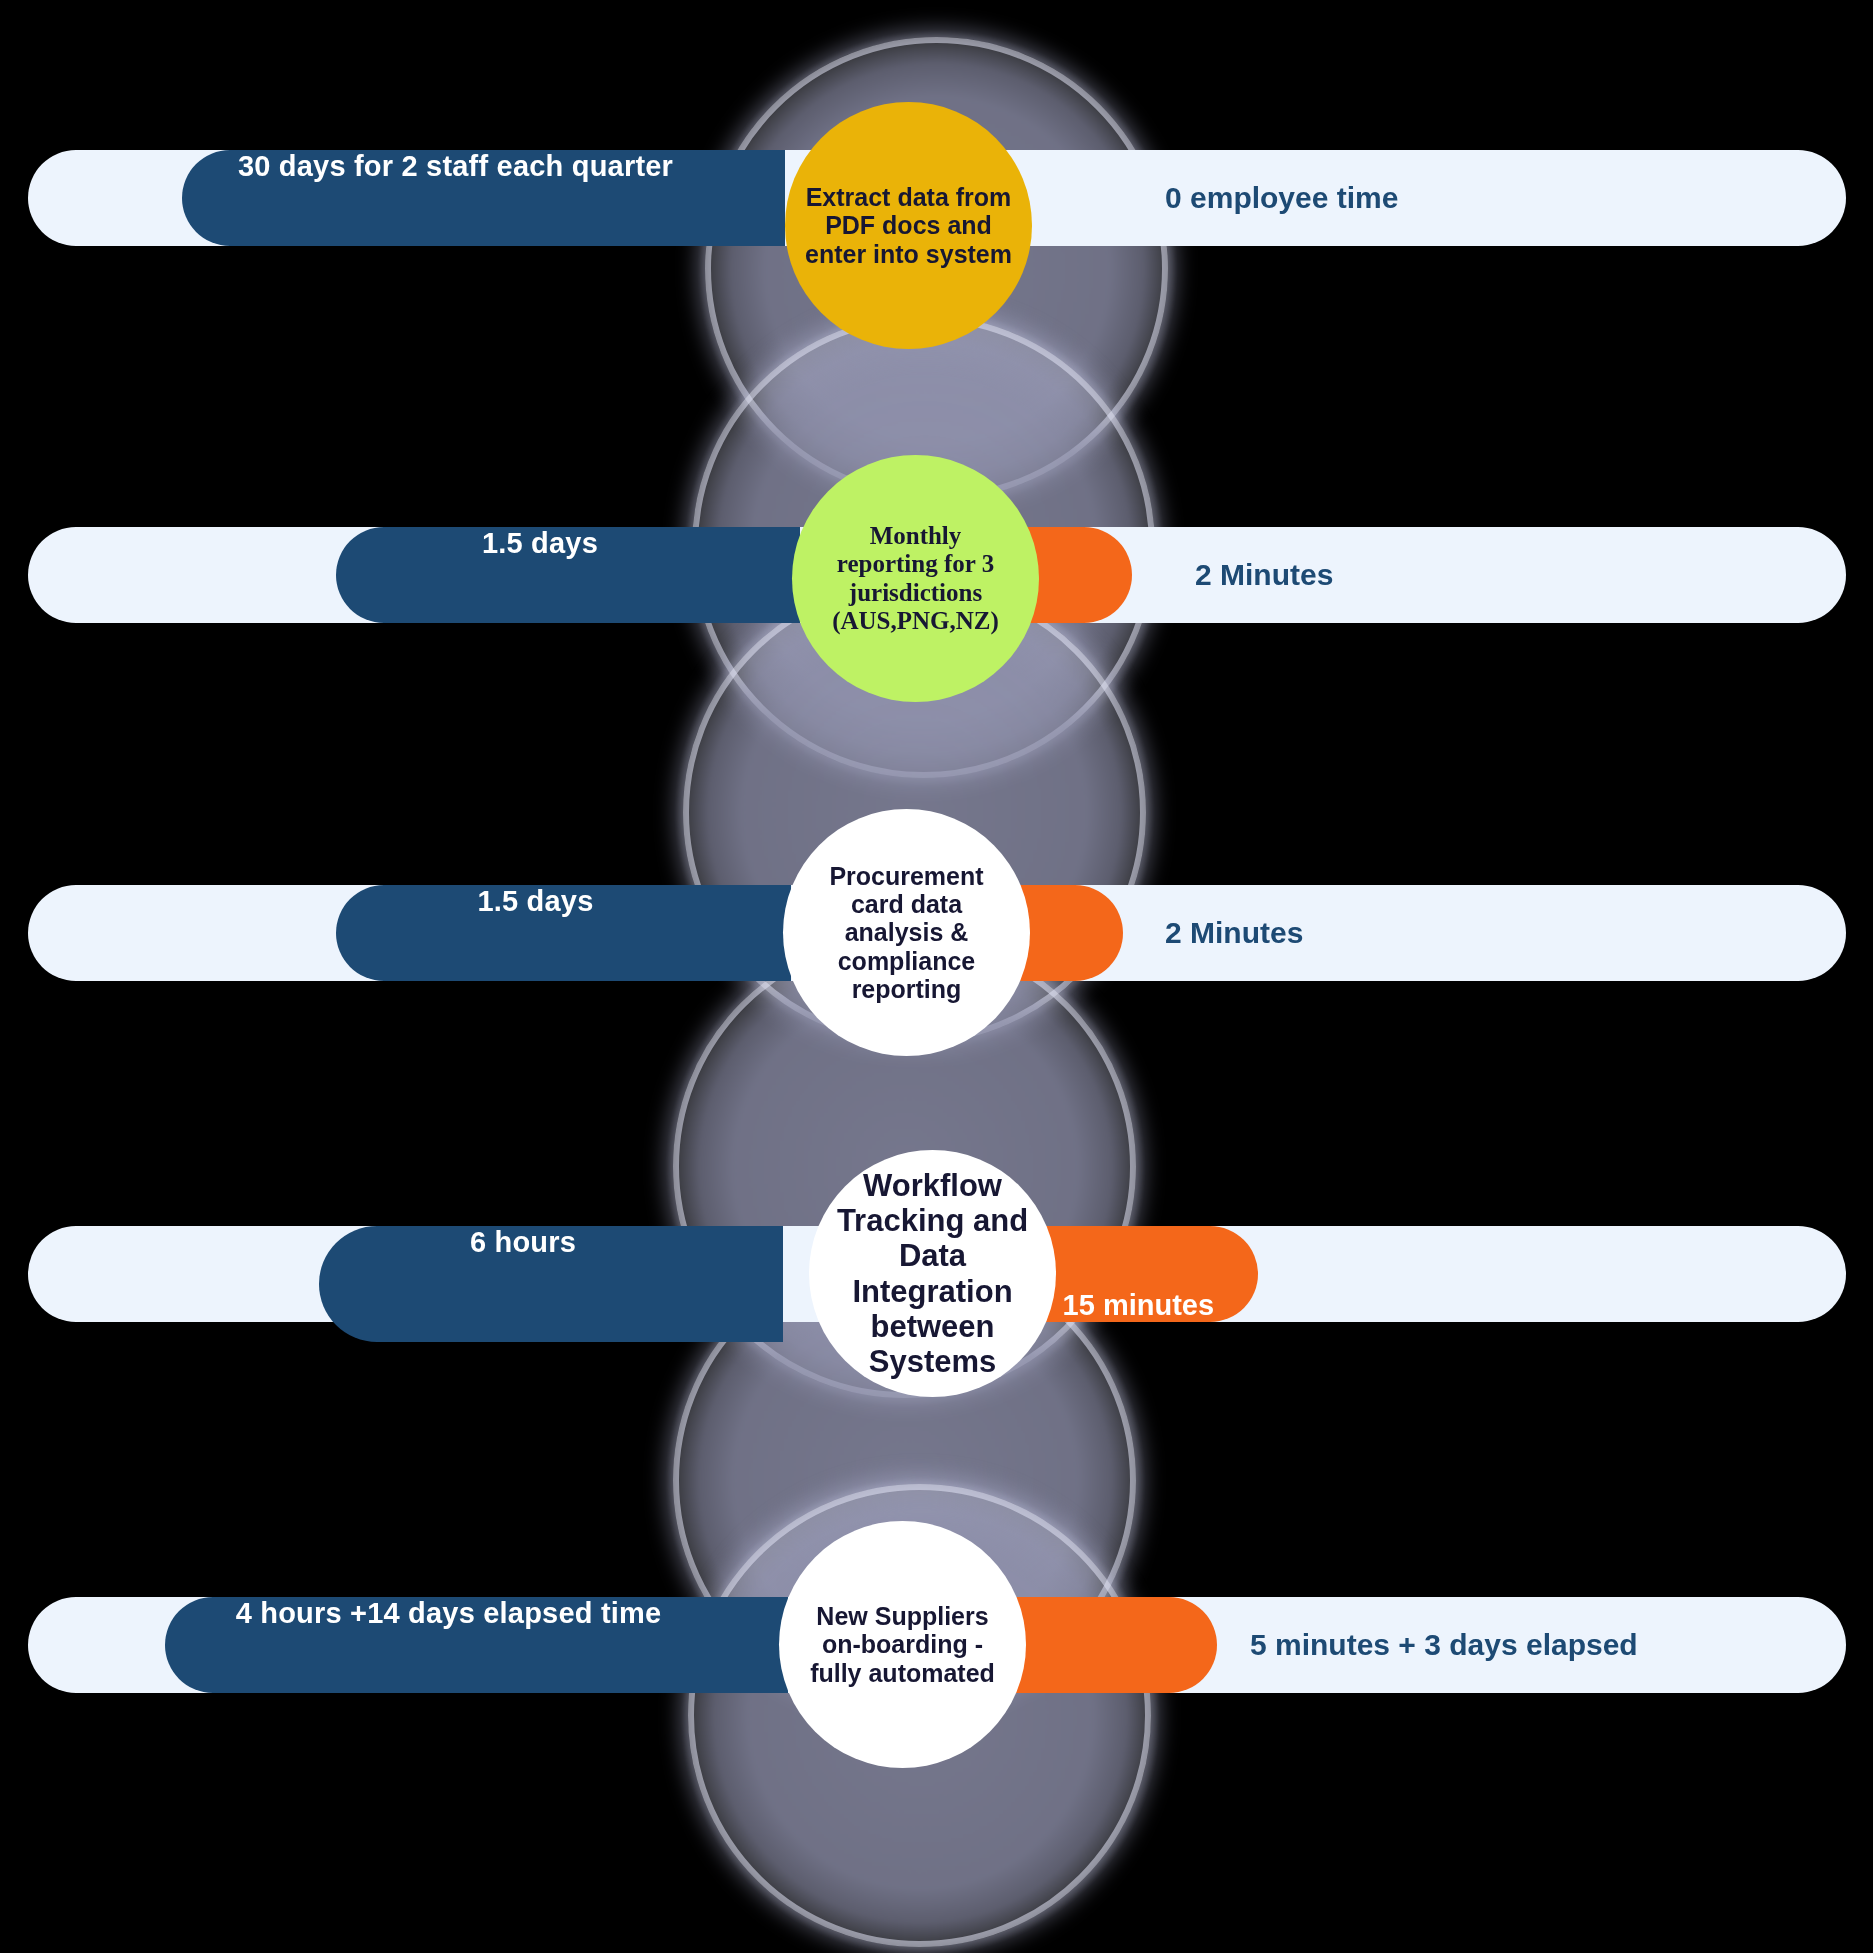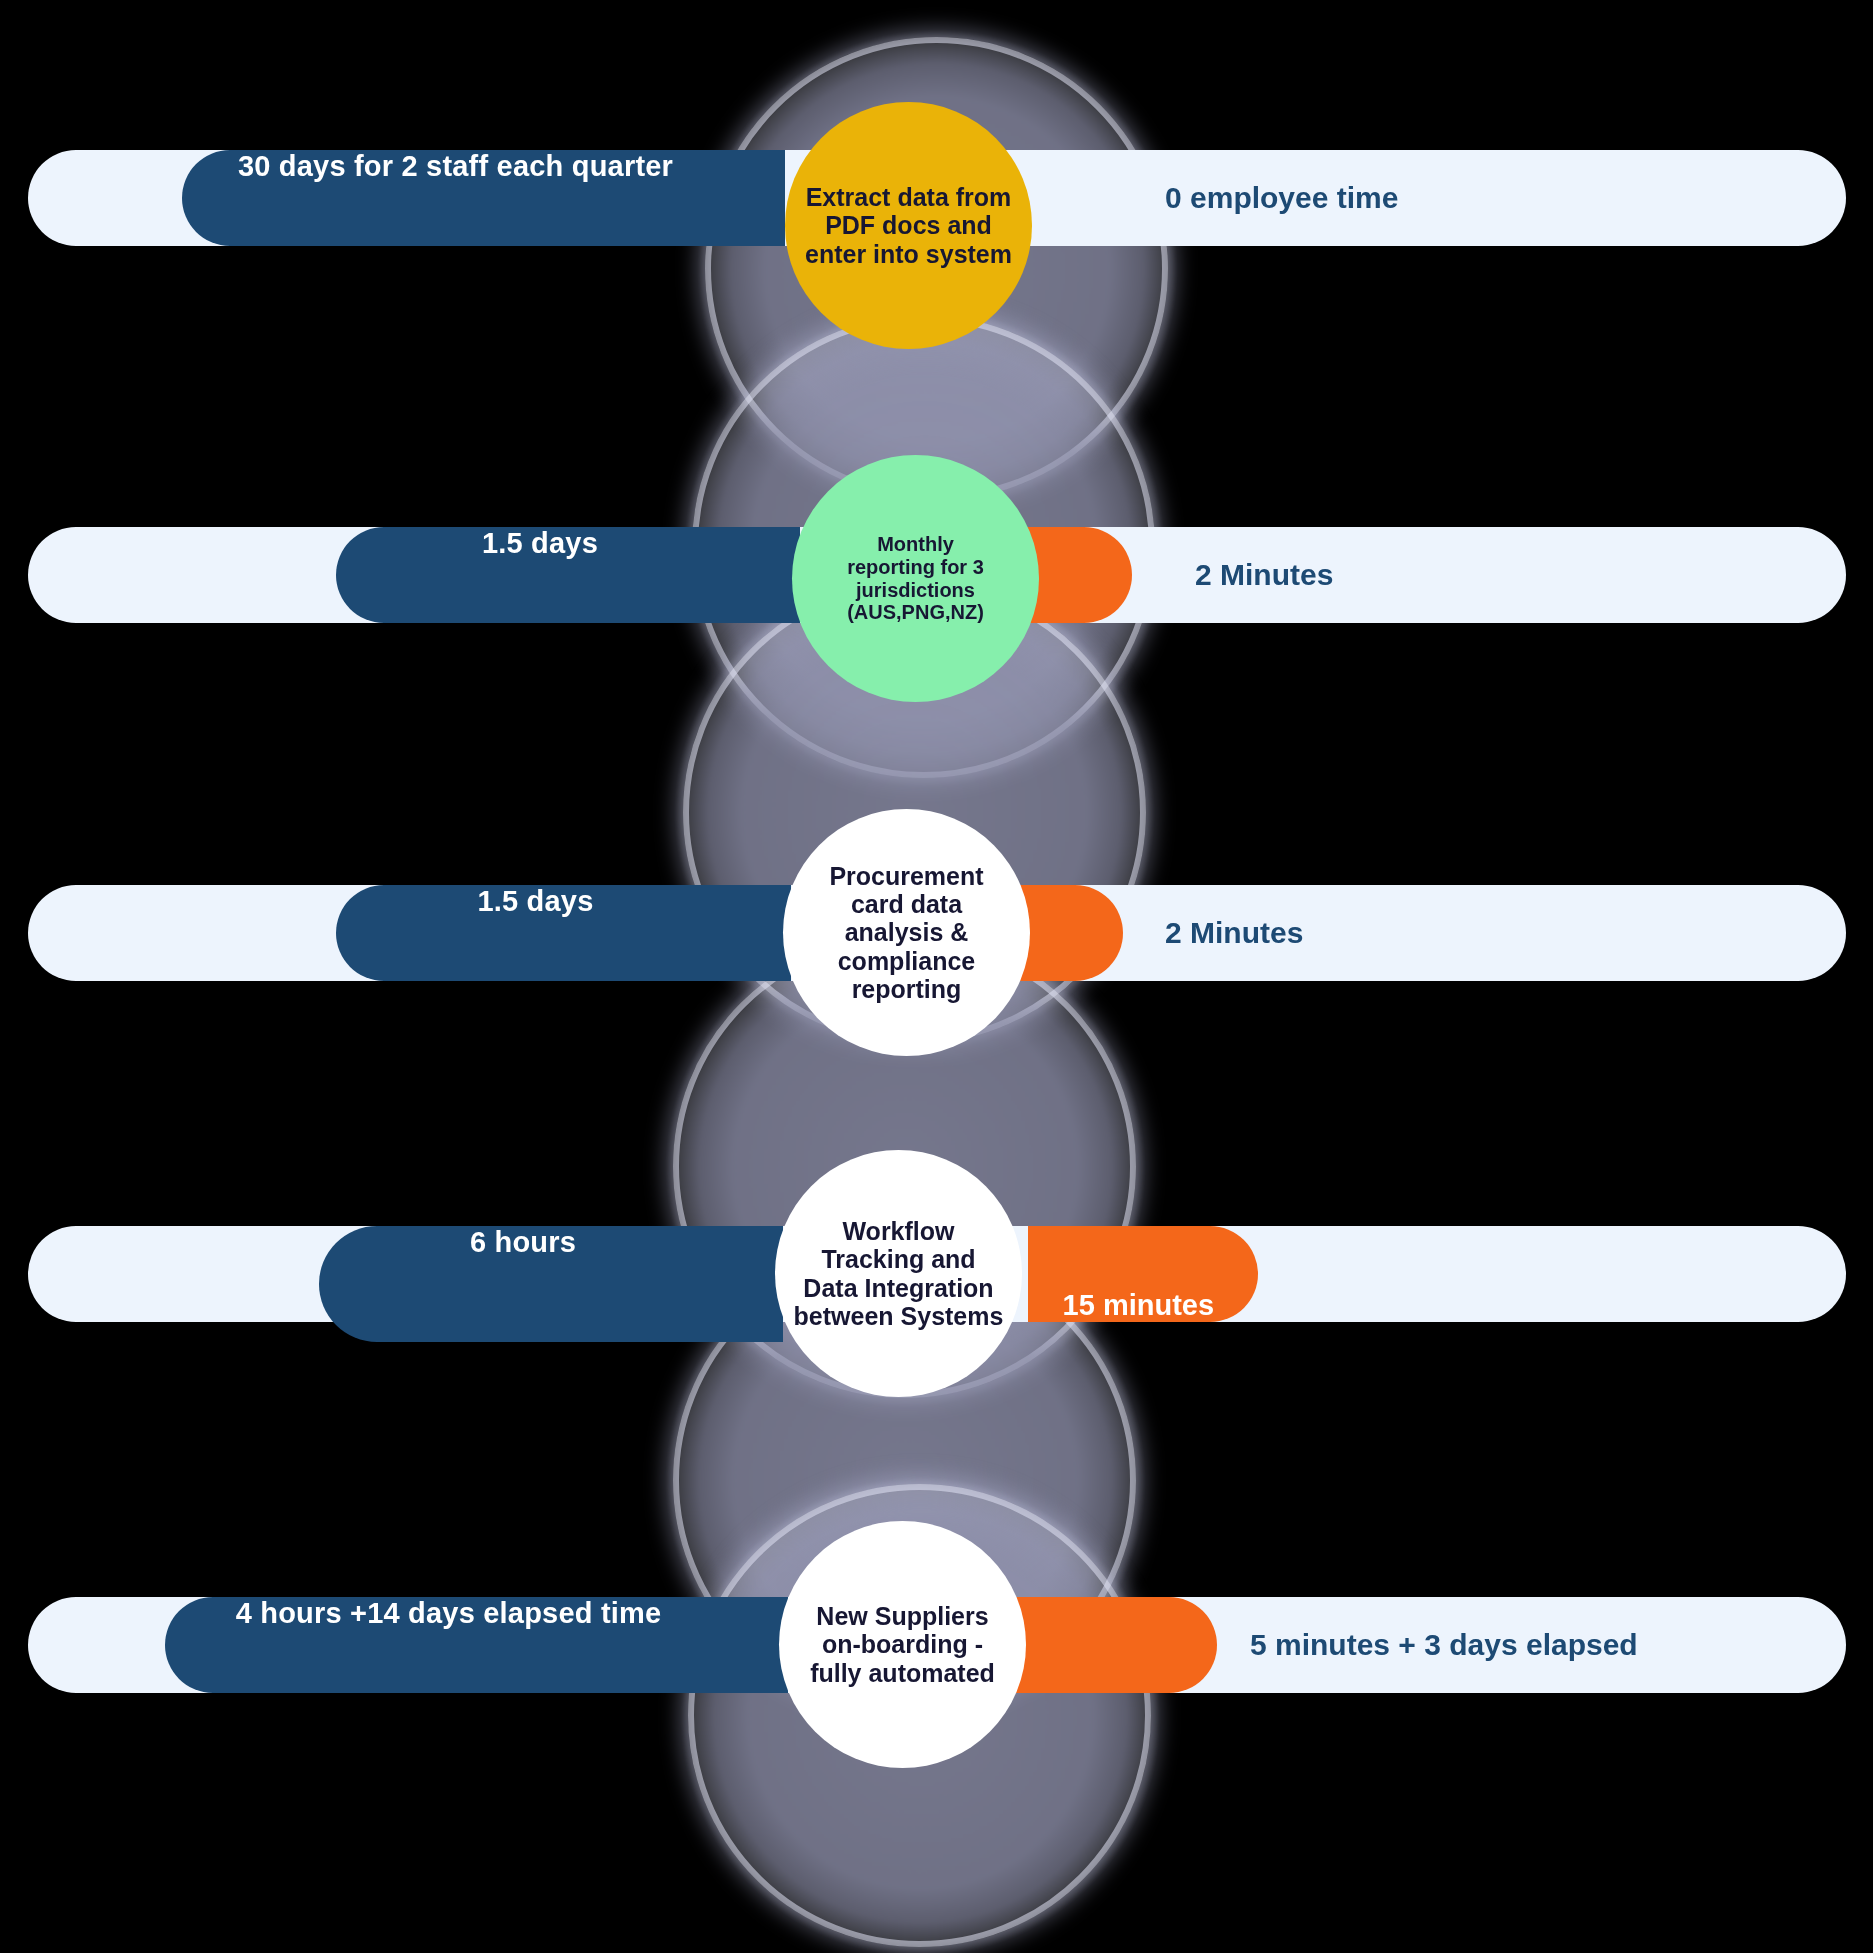--- a/index.html
+++ b/index.html
@@ -151,21 +151,21 @@
     <div class="track" style="top: 527px; height: 96px; background: rgb(237, 244, 253);"></div>
     <div class="bar-left" style="left: 336px; top: 527px; width: 464px; height: 96px; font-size: 29px; padding-right: 56px; background: rgb(29, 74, 116);">
       <span>1.5 days</span>
     </div>
     <div class="bar-right" style="left: 1011px; top: 527px; width: 121px; height: 96px; font-size: 29px; background: rgb(244, 103, 26); color: transparent;">
       <span></span>
     </div>
     <div class="right-label" style="left: 1195px; top: 527px; height: 96px; font-size: 30px; color: rgb(29, 74, 116);">
       <span>2 Minutes</span>
     </div>
-    <div class="node" style="left: 792px; top: 455px; width: 247px; height: 247px; font-size: 20px; background: #86efac; color: rgb(23, 23, 51);">
+    <div class="node" style="left: 792px; top: 455px; width: 247px; height: 247px; font-size: 25px; background: #bef264; color: rgb(23, 23, 51); font-family: Liberation Serif, serif;">
       <span class="node-text">Monthly
 reporting for 3
 jurisdictions
 (AUS,PNG,NZ)</span>
     </div>
   </div>
 
   <div class="row" style="top:0;">
     <div class="track" style="top: 885px; height: 96px; background: rgb(237, 244, 253);"></div>
     <div class="bar-left" style="left: 336px; top: 885px; width: 455px; height: 96px; font-size: 29px; padding-right: 56px; background: rgb(29, 74, 116);">
@@ -187,21 +187,21 @@
   </div>
 
   <div class="row" style="top:0;">
     <div class="track" style="top: 1226px; height: 96px; background: rgb(237, 244, 253);"></div>
     <div class="bar-left" style="left: 319px; top: 1226px; width: 464px; height: 116px; font-size: 29px; padding-right: 56px; background: rgb(29, 74, 116);">
       <span>6 hours</span>
     </div>
     <div class="bar-right" style="left: 1028px; top: 1226px; width: 230px; height: 96px; font-size: 29px; padding-right: 9.3px; background: rgb(244, 103, 26);">
       <span>15 minutes</span>
     </div>
-    <div class="node" style="left: 775px; top: 1150px; width: 247px; height: 247px; font-size: 25px; background: rgb(255, 255, 255); color: rgb(23, 23, 51);">
+    <div class="node" style="left: 809px; top: 1150px; width: 247px; height: 247px; font-size: 31px; background: rgb(255, 255, 255); color: rgb(23, 23, 51);">
       <span class="node-text">Workflow
 Tracking and
 Data Integration
 between Systems</span>
     </div>
   </div>
 
   <div class="row" style="top:0;">
     <div class="track" style="top: 1597px; height: 96px; background: rgb(237, 244, 253);"></div>
     <div class="bar-left" style="left: 165px; top: 1597px; width: 623px; height: 96px; font-size: 29px; padding-right: 56px; background: rgb(29, 74, 116);">

